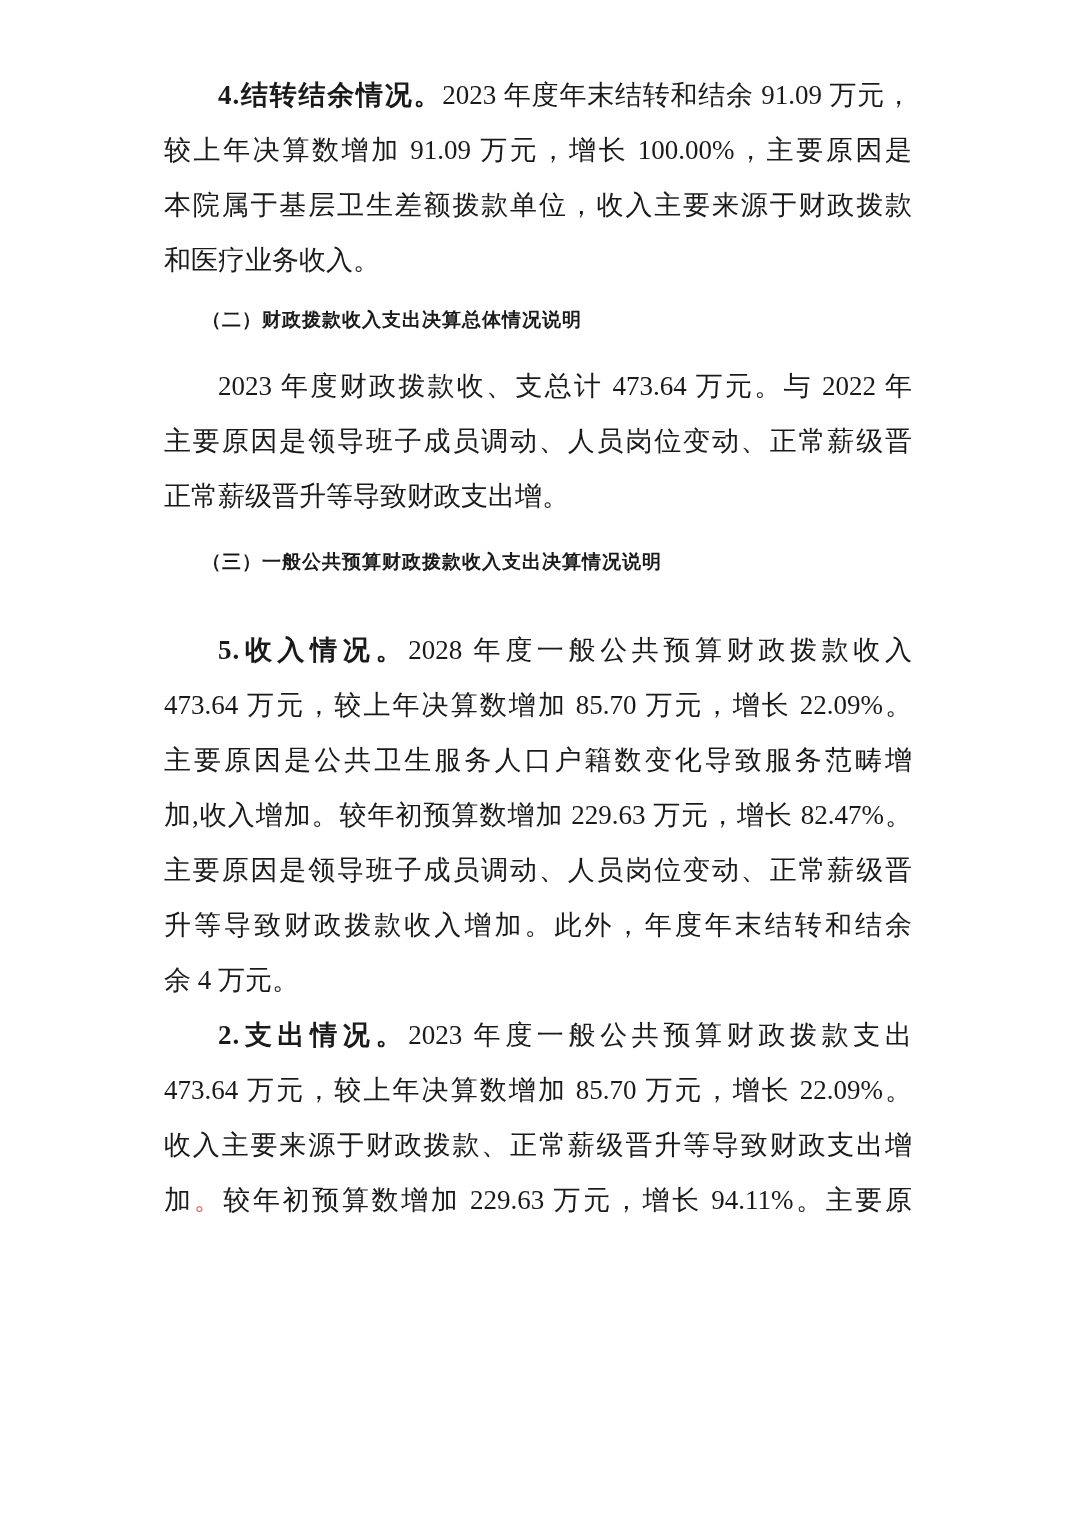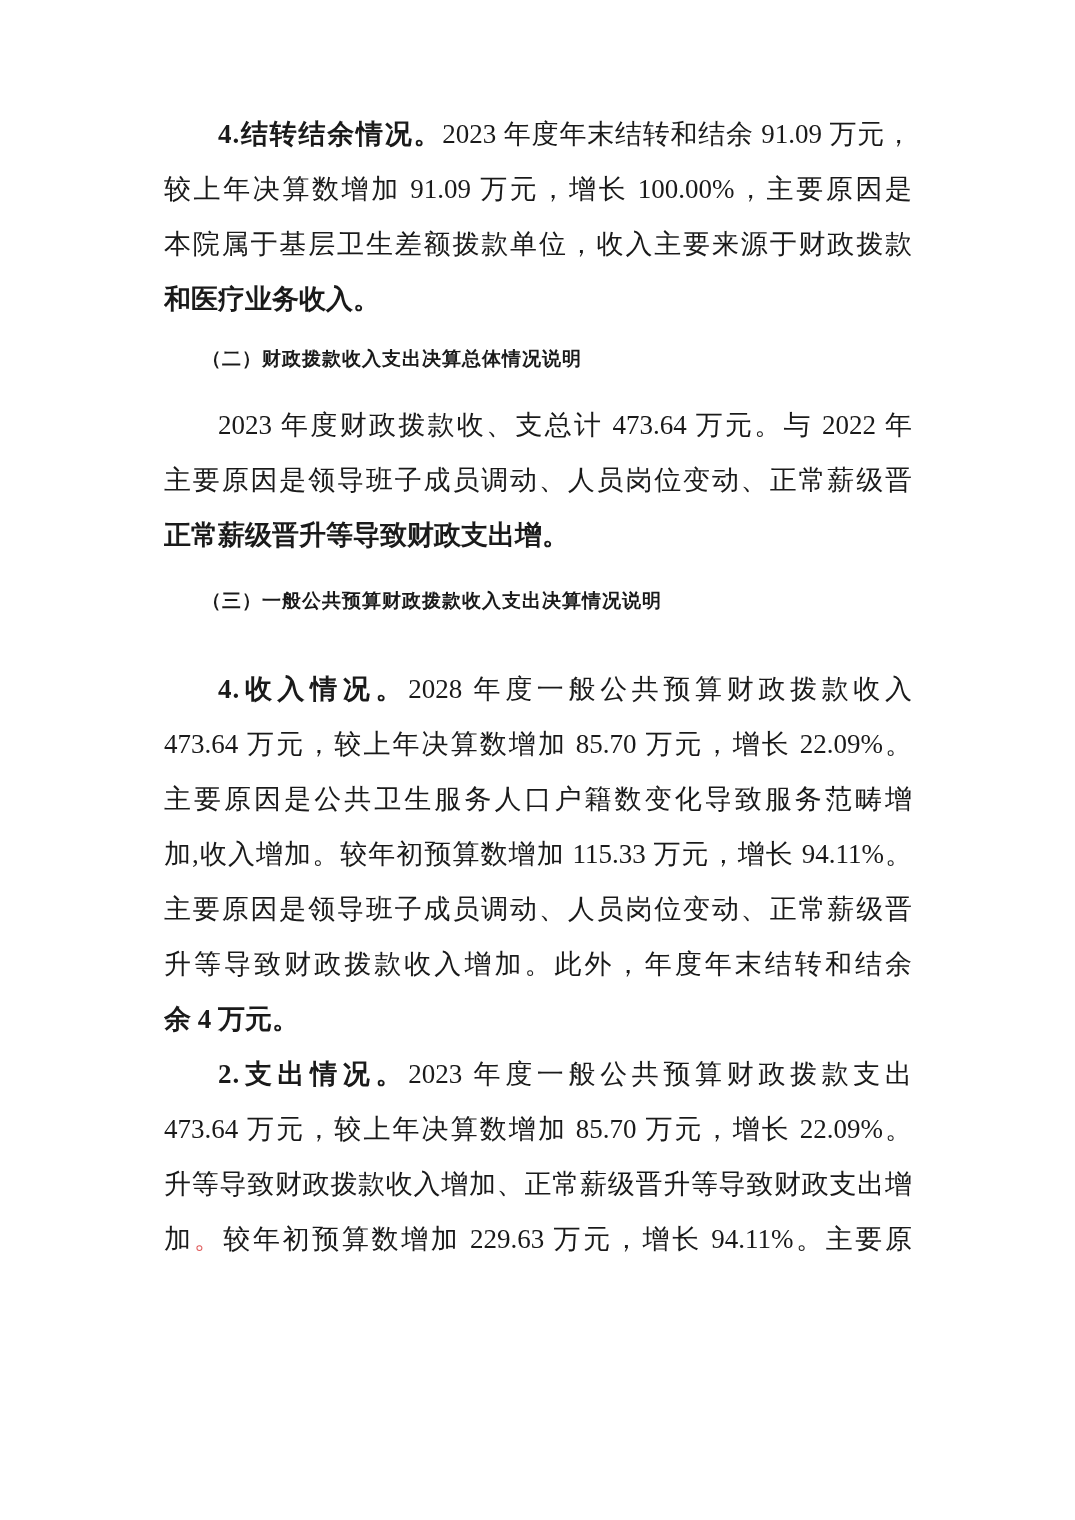--- a/index.html
+++ b/index.html
@@ -9,42 +9,41 @@
   }
   .page {
     position: relative;
     width: 1075px;
     height: 1520px;
     background: #ffffff;
     overflow: hidden;
   }
   .doc {
     box-sizing: border-box;
-    padding: 107px 163px 0 164px;
+    padding: 68px 163px 0 164px;
     width: 100%;
     font-family: "Liberation Serif", "DejaVu Serif", serif;
     font-size: 27px;
     line-height: 55px;
     color: #1a1a1a;
   }
   .paragraph {
     margin: 0;
   }
   .doc-line {
     text-align: justify;
     text-align-last: justify;
     overflow: hidden;
     white-space: normal;
   }
   .doc-line.first {
     text-indent: 2em;
   }
   .doc-line.last {
     text-align-last: left;
-    font-weight: bold;
   }
   .run.bold {
     font-weight: 700;
     letter-spacing: 1px;
   }
   .section-heading {
     font-size: 19px;
     line-height: 55px;
     font-weight: 700;
     text-indent: 2em;
@@ -74,30 +73,30 @@
 
     <div class="paragraph">
         <div class="doc-line first"><span class="run">2023 年度财政拨款收、支总计 473.64 万元。与 2022 年</span></div>
         <div class="doc-line"><span class="run">主要原因是领导班子成员调动、人员岗位变动、正常薪级晋</span></div>
         <div class="doc-line last"><span class="run">正常薪级晋升等导致财政支出增。</span></div>
       </div>
 
     <h3 class="section-heading heading-3">（三）一般公共预算财政拨款收入支出决算情况说明</h3>
 
     <div class="paragraph">
-        <div class="doc-line first"><span class="run bold">4.收入情况。</span><span class="run">2028 年度一般公共预算财政拨款收入</span></div>
+        <div class="doc-line first"><span class="run bold">5.收入情况。</span><span class="run">2028 年度一般公共预算财政拨款收入</span></div>
         <div class="doc-line"><span class="run">473.64 万元，较上年决算数增加 85.70 万元，增长 22.09%。</span></div>
         <div class="doc-line"><span class="run">主要原因是公共卫生服务人口户籍数变化导致服务范畴增</span></div>
-        <div class="doc-line"><span class="run">加,收入增加。较年初预算数增加 115.33 万元，增长 94.11%。</span></div>
+        <div class="doc-line"><span class="run">加,收入增加。较年初预算数增加 229.63 万元，增长 82.47%。</span></div>
         <div class="doc-line"><span class="run">主要原因是领导班子成员调动、人员岗位变动、正常薪级晋</span></div>
         <div class="doc-line"><span class="run">升等导致财政拨款收入增加。此外，年度年末结转和结余</span></div>
         <div class="doc-line last"><span class="run">余 4 万元。</span></div>
       </div>
 
     <div class="paragraph">
         <div class="doc-line first"><span class="run bold">2.支出情况。</span><span class="run">2023 年度一般公共预算财政拨款支出</span></div>
         <div class="doc-line"><span class="run">473.64 万元，较上年决算数增加 85.70 万元，增长 22.09%。</span></div>
-        <div class="doc-line"><span class="run">升等导致财政拨款收入增加、正常薪级晋升等导致财政支出增</span></div>
+        <div class="doc-line"><span class="run">收入主要来源于财政拨款、正常薪级晋升等导致财政支出增</span></div>
         <div class="doc-line"><span class="run">加</span><span class="run red" style="color: rgb(223, 90, 90);">。</span><span class="run">较年初预算数增加 229.63 万元，增长 94.11%。主要原</span></div>
       </div>
 
   </div>
 </div>
 
 </body></html>

